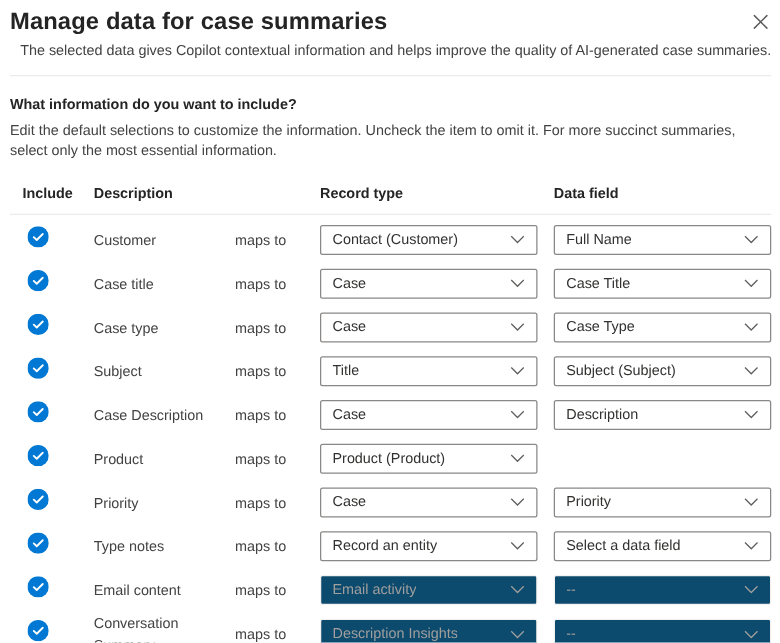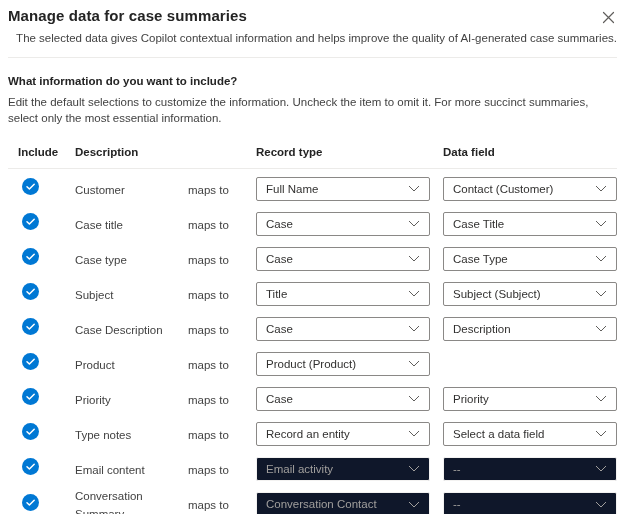--- a/index.html
+++ b/index.html
@@ -7,21 +7,21 @@
     width: 624px; height: 514px;
     background: #ffffff;
     font-family: "Liberation Sans", sans-serif;
     overflow: hidden;
     color: #424242;
   }
   .dialog { padding: 6px 7px 0 8px; }
 
   
   .dlg-header { display: flex; justify-content: space-between; align-items: flex-start; }
-  .dlg-title { font-size: 15px; font-weight: 700; color: #242424; letter-spacing: 0.1px; padding-top: 1px; }
+  .dlg-title { font-size: 19px; font-weight: 700; color: #242424; letter-spacing: 0.1px; padding-top: 1px; }
   .close-btn { width: 18px; height: 18px; display: flex; align-items: center; justify-content: center; cursor: pointer; margin-top: 2px; }
   .dlg-subtitle { font-size: 11.5px; color: #424242; margin-top: 6px; text-align: right; }
 
   .divider { border: none; border-top: 1px solid #ecebe9; margin-top: 13px; }
 
   
   .section-heading { font-size: 11.5px; font-weight: 700; color: #242424; margin-top: 17px; }
   .section-desc { font-size: 11.5px; color: #424242; margin-top: 7px; line-height: 16px; max-width: 592px; }
 
   
@@ -43,21 +43,21 @@
     width: 174px; height: 24px;
     background: #ffffff;
     border: 1px solid #8a8886;
     border-radius: 2px;
     display: flex; align-items: center; justify-content: space-between;
     padding: 0 9px;
     cursor: pointer;
   }
   .dd-text { font-size: 11.5px; color: #323130; white-space: nowrap; overflow: hidden; }
   .chev { display: inline-flex; margin-left: 4px; }
-  .dropdown.disabled { background: #0f172a; border-color: #f3f2f1; cursor: default; }
+  .dropdown.disabled { background: #0c4a6e; border-color: #f3f2f1; cursor: default; }
   .dropdown.disabled .dd-text { color: #a19f9d; }
   .dropdown.disabled .chev svg path { stroke: #a19f9d; }
 </style>
 </head>
 <body>
 
 <div class="dialog">
 
   <div class="dlg-header">
     <div class="dlg-title">Manage data for case summaries</div>
@@ -96,32 +96,32 @@
         </svg>
       </span>
     </div>
     <div>
       <span class="rowlabel">Customer</span>
     </div>
     <div>
       <span class="mapsto">maps to</span>
     </div>
     <div>
+      <div class="dropdown rt-dd">
+        <span class="dd-text">Contact (Customer)</span>
+        <span class="chev">
+          <svg width="12" height="7" viewBox="0 0 12 7">
+                <path d="M1 1 L6 6 L11 1" stroke="#605e5c" stroke-width="1" fill="none"></path>
+              </svg>
+        </span>
+      </div>
+    </div>
+    <div>
       <div class="dropdown df-dd">
         <span class="dd-text">Full Name</span>
-        <span class="chev">
-          <svg width="12" height="7" viewBox="0 0 12 7">
-                <path d="M1 1 L6 6 L11 1" stroke="#605e5c" stroke-width="1" fill="none"></path>
-              </svg>
-        </span>
-      </div>
-    </div>
-    <div>
-      <div class="dropdown rt-dd">
-        <span class="dd-text">Contact (Customer)</span>
         <span class="chev">
           <svg width="12" height="7" viewBox="0 0 12 7">
                 <path d="M1 1 L6 6 L11 1" stroke="#605e5c" stroke-width="1" fill="none"></path>
               </svg>
         </span>
       </div>
     </div>
   </div>
 
   <div class="grid-row trow">
@@ -420,21 +420,21 @@
       </span>
     </div>
     <div>
       <span class="rowlabel">Conversation Summary</span>
     </div>
     <div>
       <span class="mapsto">maps to</span>
     </div>
     <div>
       <div class="dropdown rt-dd disabled">
-        <span class="dd-text">Conversation Contact</span>
+        <span class="dd-text">Description Insights</span>
         <span class="chev">
           <svg width="12" height="7" viewBox="0 0 12 7">
                 <path d="M1 1 L6 6 L11 1" stroke="#605e5c" stroke-width="1" fill="none"></path>
               </svg>
         </span>
       </div>
     </div>
     <div>
       <div class="dropdown df-dd disabled">
         <span class="dd-text">--</span>

